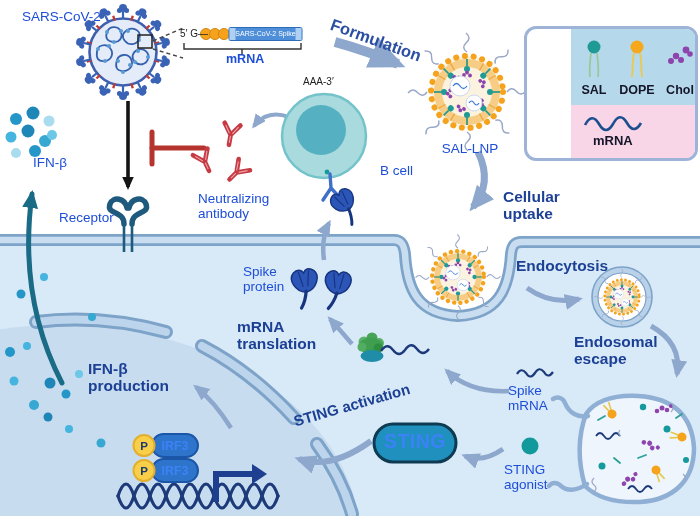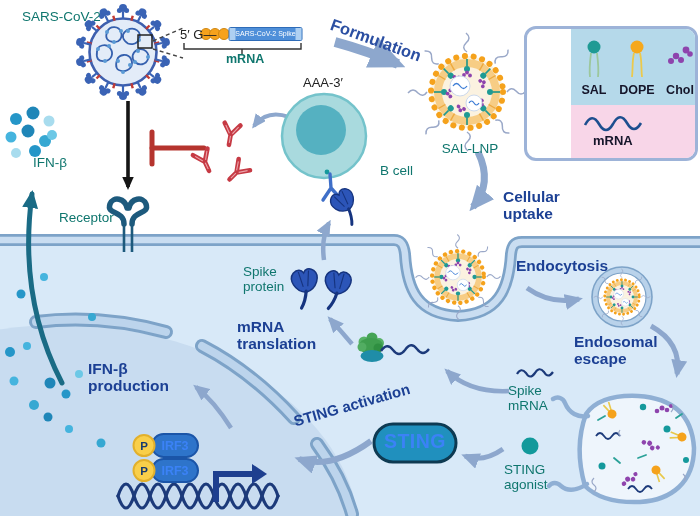--- a/index.html
+++ b/index.html
@@ -1,21 +1,21 @@
 <!DOCTYPE html>
 <html><head>
 <meta charset="utf-8">
 <style>
   html,body{margin:0;padding:0;background:#fff;}
   .stage{position:relative;width:700px;height:516px;background:#ffffff;overflow:hidden;
          font-family:"Liberation Sans",sans-serif;}
   svg{position:absolute;left:0;top:0;}
-  .lbl{position:absolute;font-size:13.5px;color:#0f766e;line-height:1.12;white-space:pre-line;}
+  .lbl{position:absolute;font-size:13.5px;color:#1d4ed8;line-height:1.12;white-space:pre-line;}
   .hd{font-weight:bold;color:#1c4094;font-size:15.5px;line-height:1.08;}
-  .tiny{font-size:13px;color:#222;}
+  .tiny{font-size:10px;color:#222;}
   .boxtxt{font-size:7px;color:#fff;text-align:center;width:73px;}
   .ctr{transform:translateX(-50%);}
   .wht{color:#3b82f6;font-weight:bold;}
   .pl{position:absolute;display:flex;align-items:center;justify-content:center;}
   
   .legend{position:absolute;left:524px;top:26px;width:174px;height:135px;border:3px solid #9db3d8;
           border-radius:12px;overflow:hidden;box-sizing:border-box;padding-left:44px;}
   .leg-top{position:relative;height:76px;background:#b5d9ea;}
   .leg-bot{position:relative;height:53px;background:#f8d6e8;}
   .leg-lab{position:absolute;font-weight:bold;font-size:12.5px;color:#15152a;text-align:center;}
@@ -370,20 +370,22 @@
 <div class="lbl" style="left:22px;top:9px;">SARS-CoV-2</div>
 <div class="lbl tiny" style="left:180px;top:28px;">5′ G—</div>
 <div class="lbl boxtxt" style="left:229px;top:29.5px;">SARS-CoV-2 Spike</div>
 <div class="lbl tiny" style="left:303px;top:28px;margin-top:48px;">AAA-3′</div>
 <div class="lbl" style="left:226px;top:52px;font-weight:bold;font-size:12.5px;">mRNA</div>
 
 <div class="lbl hd" style="left:334px;top:16px;font-size:16.5px;color:#2b4fa2;transform:rotate(20deg);transform-origin:left top;">Formulation</div>
 <div class="lbl ctr" style="left:470px;top:141px;">SAL-LNP</div>
 
 <div class="lbl" style="left:33px;top:155px;">IFN-β</div>
+<div class="lbl" style="left:198px;top:191px;">Neutralizing
+antibody</div>
 <div class="lbl" style="left:356px;top:163px;margin-left:24px;">B cell</div>
 <div class="lbl" style="left:59px;top:210px;">Receptor</div>
 
 <div class="lbl hd" style="left:516px;top:258px;">Endocytosis</div>
 <div class="lbl hd" style="left:503px;top:189px;">Cellular
 uptake</div>
 <div class="lbl hd" style="left:574px;top:334px;">Endosomal
 escape</div>
 
 <div class="lbl" style="left:243px;top:264px;">Spike

